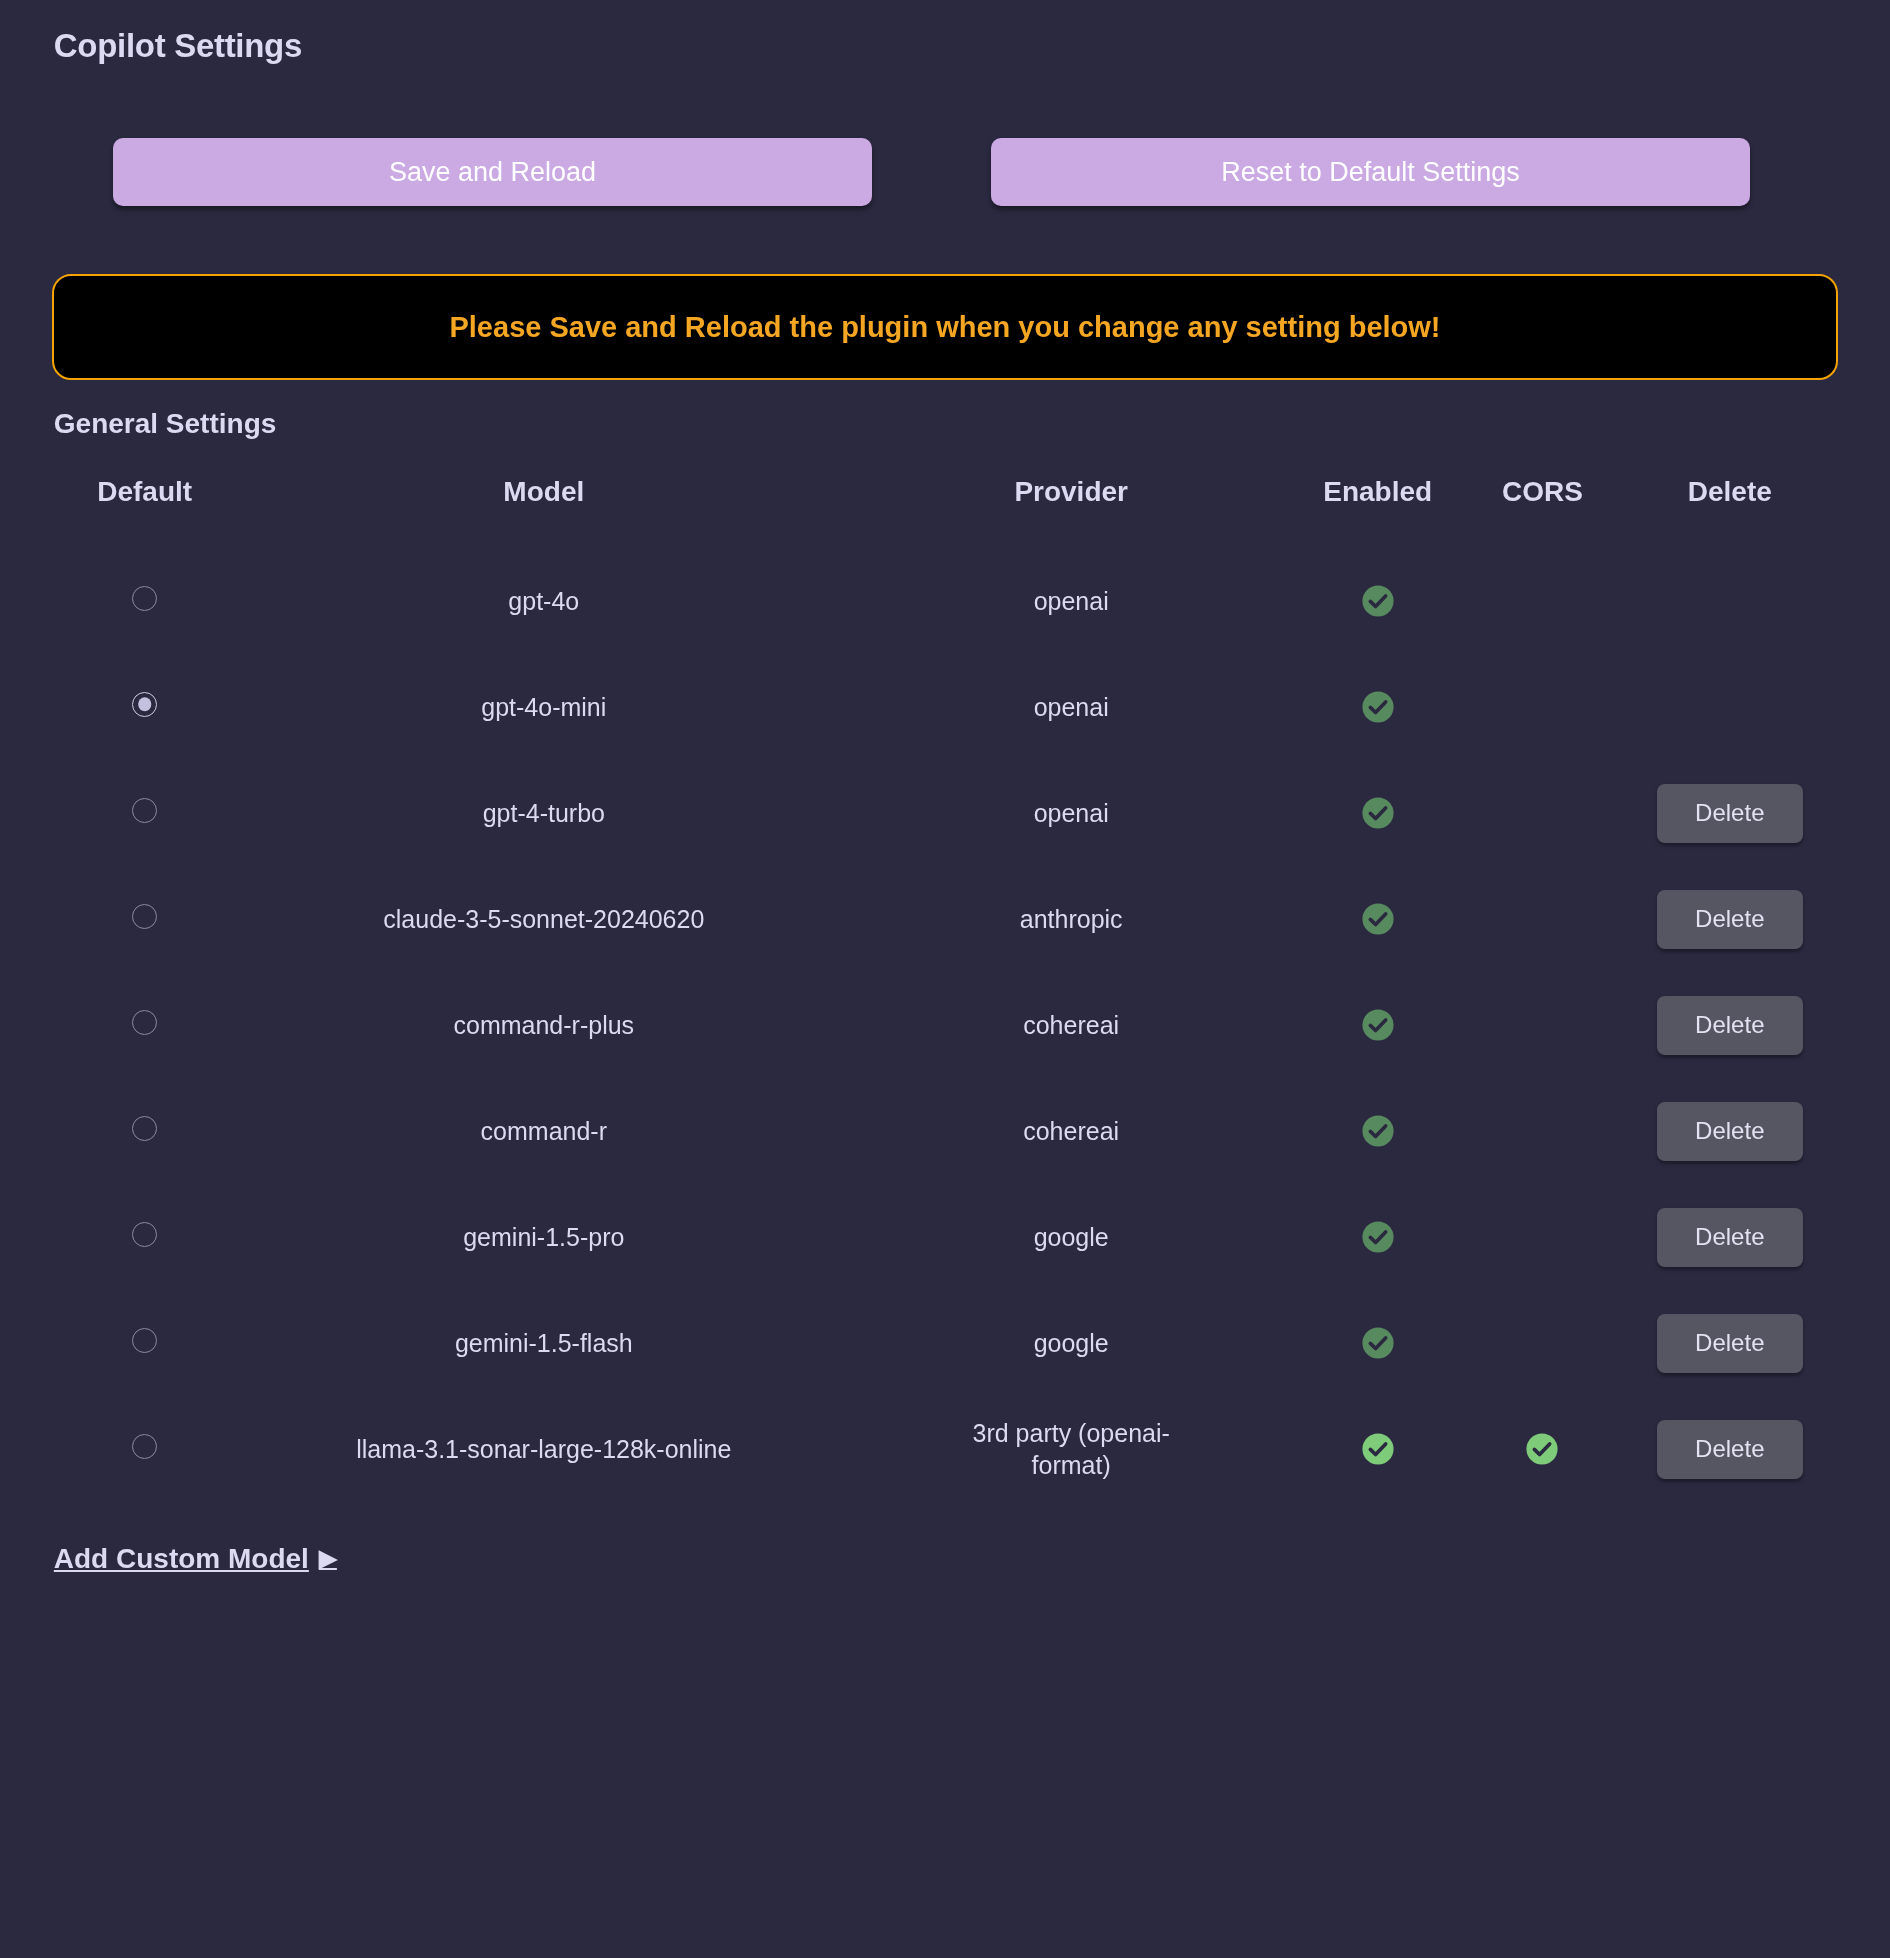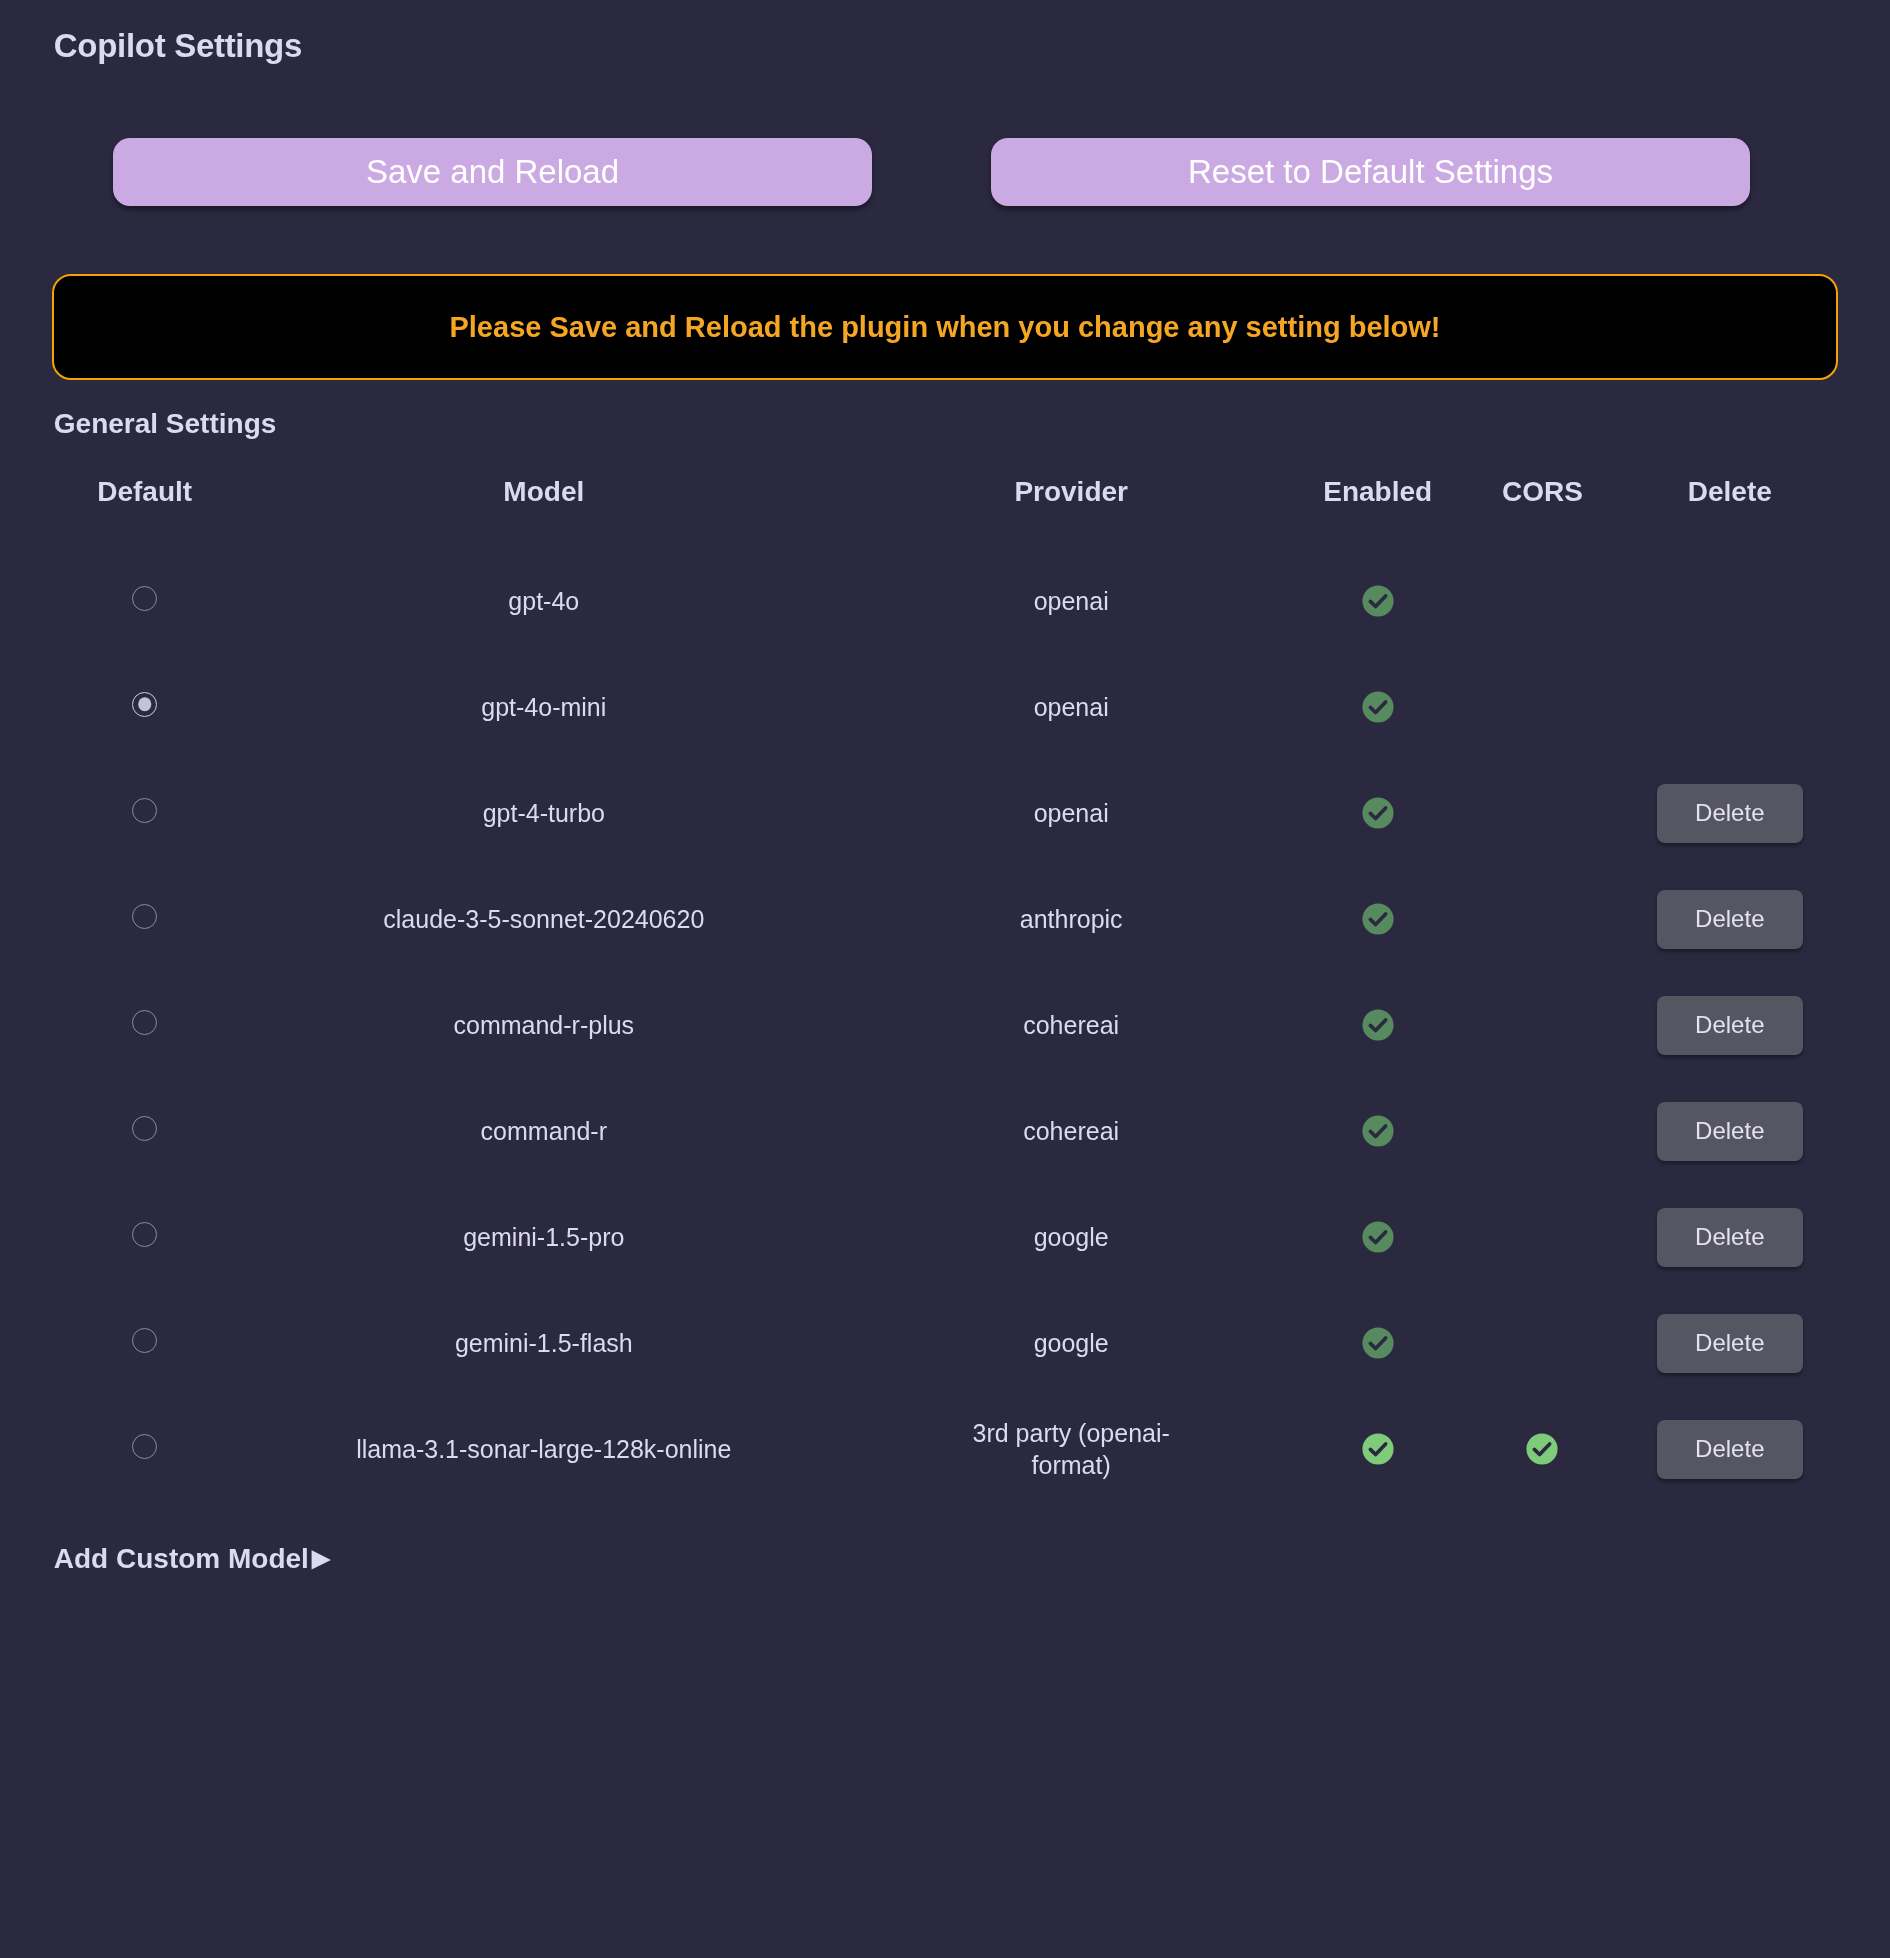--- a/index.html
+++ b/index.html
@@ -35,23 +35,23 @@
     display: flex;
     gap: 119px;
     margin-top: 73px;
     padding-left: 61px;
   }
   .action-btn {
     width: 759px;
     height: 68px;
     background: #cbaae4;
     border: none;
-    border-radius: 17px;
+    border-radius: 10px;
     color: #ffffff;
-    font-size: 33px;
+    font-size: 27px;
     font-family: "Liberation Sans", sans-serif;
     cursor: pointer;
     box-shadow: 0 3.6px 5.4px rgba(0,0,0,0.40);
     display: flex;
     align-items: center;
     justify-content: center;
   }
 
   
   .warning-banner {
@@ -162,21 +162,22 @@
   
   .add-custom {
     margin-top: 41px;
     font-size: 28px;
     font-weight: bold;
     color: #dcd9f2;
     padding-left: 1.8px;
     cursor: pointer;
     display: inline-flex;
     align-items: center;
-    gap: 3px;
+    gap: 10px;
+    text-decoration: underline;
   }
   .tri { font-size: 23.4px; line-height: 1; }
 </style>
 </head>
 <body>
 
 <div class="page">
 
   <div class="page-title">Copilot Settings</div>
 

